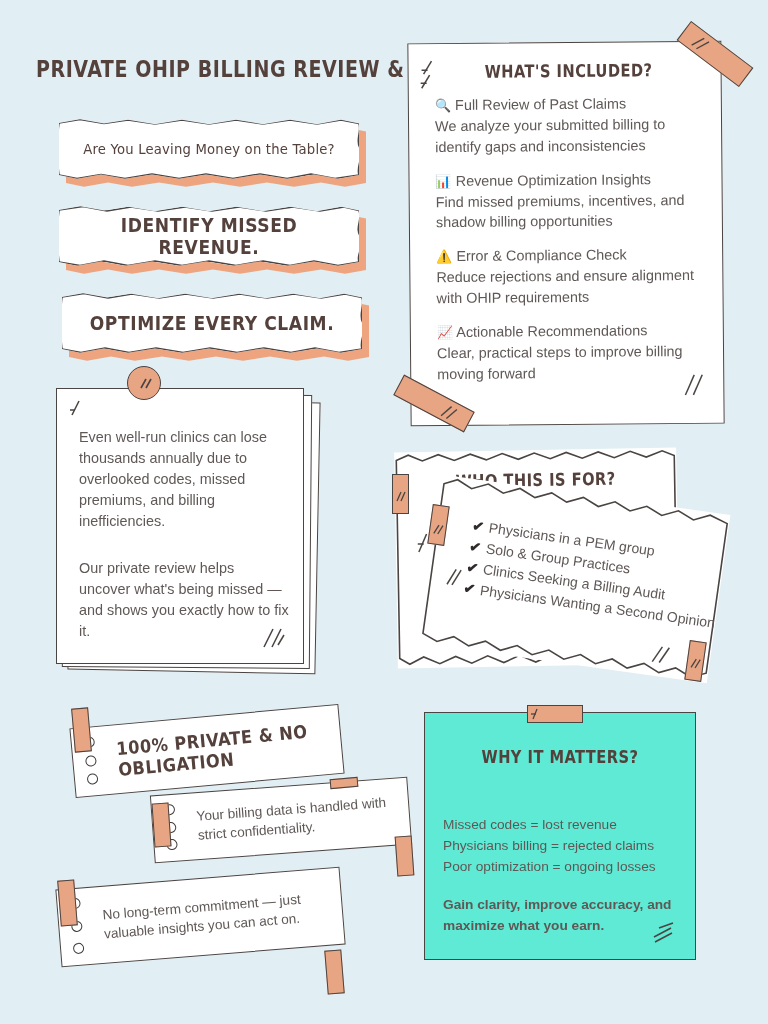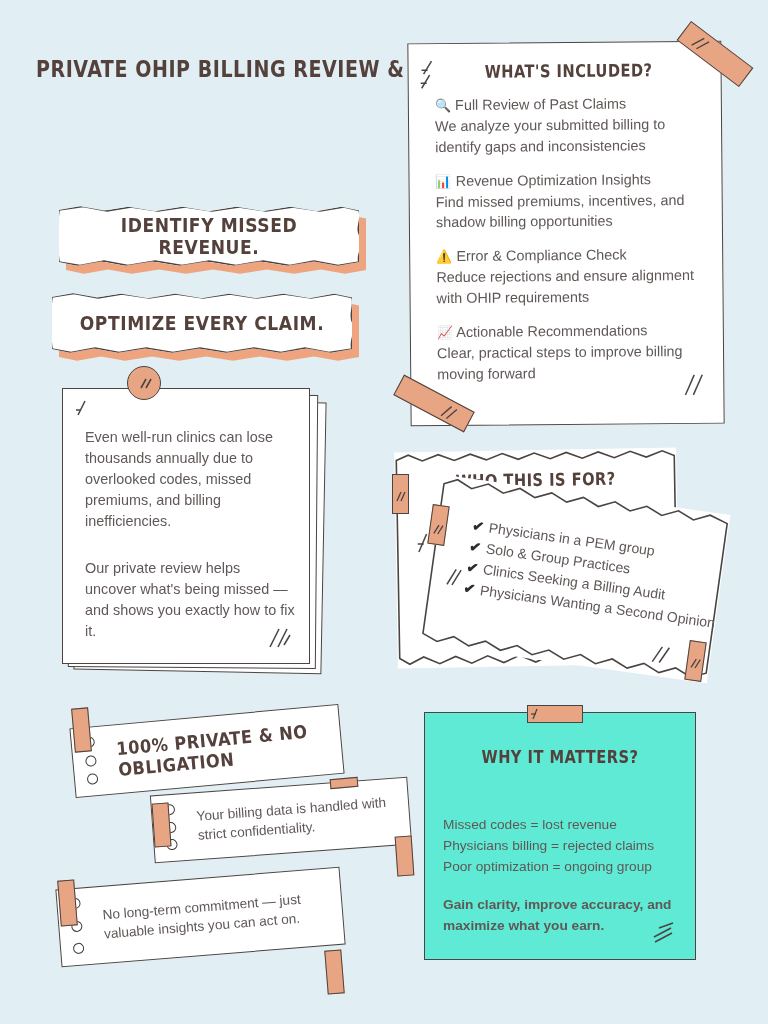--- a/index.html
+++ b/index.html
@@ -107,21 +107,21 @@
     font-family: "Liberation Sans Narrow", "DejaVu Sans Condensed", "Liberation Sans", sans-serif;
     font-weight: bold;
     font-size: 19px;
     color: #54413c;
     letter-spacing: 0.6px;
   }
 
   
   #stacked-note {
     position: absolute;
-    left: 62px;
+    left: 56px;
     top: 388px;
     width: 204px;
     height: 280px;
     text-decoration: underline;
   }
   #stacked-note .sheet {
     position: absolute;
     background: #fff;
     border: 1.6px solid #4a4442;
   }
@@ -321,35 +321,47 @@
     z-index: 9;
   }
 </style>
 </head>
 <body>
 
 <div class="board">
 
   <div id="page-title">PRIVATE OHIP BILLING REVIEW &amp; CONSULTING</div>
 
+  <div class="strip-wrap" style="left:59px; top:118px;">
+    <div class="strip-shadow"></div>
+    <div class="strip-paper">
+      <svg class="edge" viewBox="0 0 300 62" preserveAspectRatio="none">
+        <polyline points="0,5 21,1.5 45,5.5 69,2 96,6 123,2 150,6 177,2 204,6 231,2 258,6 282,2 300,5.5" fill="none" stroke="#4a4442" stroke-width="1.6"></polyline>
+        <polyline points="0,57 18,60.5 42,56.5 66,60.5 93,56 120,60.5 147,56 174,60.5 201,56 228,60.5 252,56 276,60.5 300,57" fill="none" stroke="#4a4442" stroke-width="1.6"></polyline>
+        <path d="M0,5 C-2,18 -2,44 0,57" fill="none" stroke="#4a4442" stroke-width="1.6"></path>
+        <path d="M300,5.5 C303,14 296,22 301,30 C305,39 297,48 300,57" fill="none" stroke="#4a4442" stroke-width="1.6"></path>
+      </svg>
+    </div>
+    <div class="strip-label script">Are You Leaving Money on the Table?</div>
+  </div>
 
   <div class="strip-wrap" style="left:59px; top:205px;">
     <div class="strip-shadow"></div>
     <div class="strip-paper">
       <svg class="edge" viewBox="0 0 300 62" preserveAspectRatio="none">
         <polyline points="0,5 24,1.5 48,6 72,2 99,6 126,2 153,6 180,2 207,6 234,2 261,6 285,2 300,5.5" fill="none" stroke="#4a4442" stroke-width="1.6"></polyline>
         <polyline points="0,57 21,60.5 45,56 69,60.5 96,56 123,60.5 150,56 177,60.5 204,56 231,60.5 255,56 279,60.5 300,57" fill="none" stroke="#4a4442" stroke-width="1.6"></polyline>
         <path d="M0,5 C-2,20 -2,42 0,57" fill="none" stroke="#4a4442" stroke-width="1.6"></path>
         <path d="M300,5.5 C304,15 295,23 302,32 C306,41 297,49 300,57" fill="none" stroke="#4a4442" stroke-width="1.6"></path>
       </svg>
     </div>
     <div class="strip-label caps">IDENTIFY MISSED REVENUE.</div>
   </div>
 
-  <div class="strip-wrap" style="left:52px; top:292px;">
+  <div class="strip-wrap" style="left:62px; top:292px;">
     <div class="strip-shadow"></div>
     <div class="strip-paper">
       <svg class="edge" viewBox="0 0 300 62" preserveAspectRatio="none">
         <polyline points="0,5 22,1.5 46,6 70,2 97,6 124,2 151,6 178,2 205,6 232,2 259,6 283,2 300,5.5" fill="none" stroke="#4a4442" stroke-width="1.6"></polyline>
         <polyline points="0,57 19,60.5 43,56 67,60.5 94,56 121,60.5 148,56 175,60.5 202,56 229,60.5 253,56 277,60.5 300,57" fill="none" stroke="#4a4442" stroke-width="1.6"></polyline>
         <path d="M0,5 C-2,19 -2,43 0,57" fill="none" stroke="#4a4442" stroke-width="1.6"></path>
         <path d="M300,5.5 C303,14 296,23 301,31 C305,40 297,48 300,57" fill="none" stroke="#4a4442" stroke-width="1.6"></path>
       </svg>
     </div>
     <div class="strip-label caps">OPTIMIZE EVERY CLAIM.</div>
@@ -542,21 +554,21 @@
     </svg>
   </div>
 
   <div id="why-matters">
     <h2 class="display">WHY IT MATTERS?</h2>
     <div class="wcopy">
       <p>
         <br>
         <span class="line">Missed codes = lost revenue</span><br>
         <span class="line">Physicians billing = rejected claims</span><br>
-        <span class="line">Poor optimization = ongoing group</span>
+        <span class="line">Poor optimization = ongoing losses</span>
       </p>
       <p>
         <span class="line">Gain clarity, improve accuracy, and</span><br>
         <span class="line">maximize what you earn.</span>
       </p>
     </div>
     <div class="slashes" style="right:14px; bottom:14px;">
       <svg width="30" height="26" viewBox="0 0 30 26">
         <line x1="3" y1="18" x2="20" y2="9" stroke="#4a4442" stroke-width="1.5"></line>
         <line x1="4" y1="23" x2="21" y2="14" stroke="#4a4442" stroke-width="1.5"></line>

